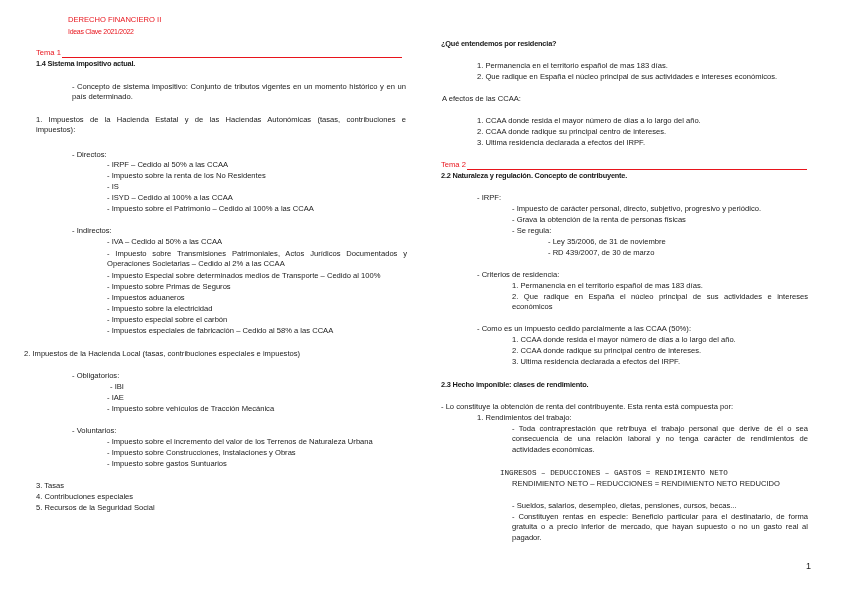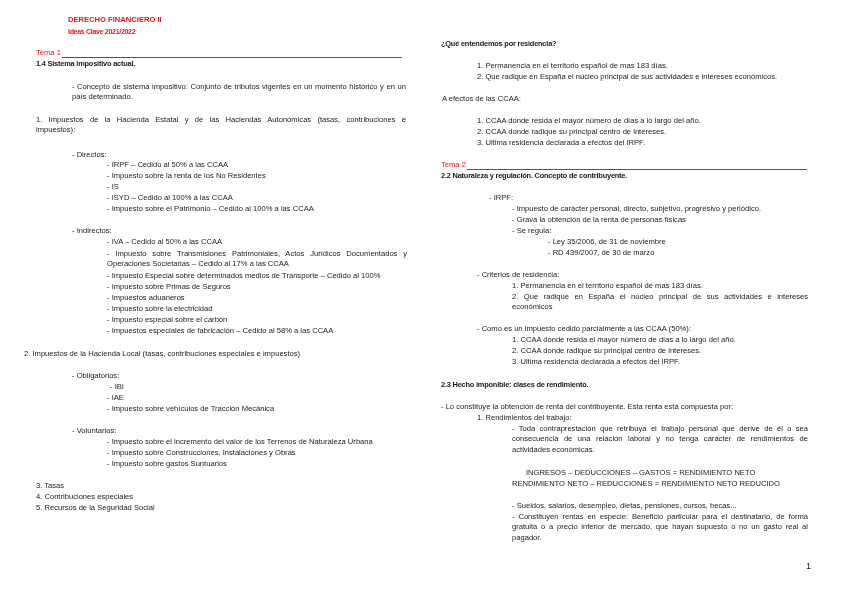--- a/index.html
+++ b/index.html
@@ -3,21 +3,21 @@
 <meta charset="utf-8">
 <style>
   html, body { margin:0; padding:0; }
   body {
     width:848px; height:599px; background:#ffffff; position:relative; overflow:hidden;
     font-family:"Liberation Sans", sans-serif; color:#1a1a1a;
     font-size:7.6px; line-height:10.4px;
   }
   .abs { position:absolute; white-space:nowrap; }
   .red { color:#e8141c; }
-  .bold { font-weight:bold;padding-left:32px; }
+  .bold { font-weight:normal;padding-left:32px; }
   .subtitle { font-weight:bold; font-size:7.4px; letter-spacing:-0.2px; }
   .tema { display:flex; align-items:flex-end; }
   .tema-rule { flex:1; border-bottom:1px solid #e8141c; margin-left:1px; height:8px; }
   .wrap { white-space:normal; text-align:justify; }
   .pagenum { position:absolute; left:806px; top:561px; font-size:9px; }
 </style>
 </head>
 <body>
 
 <div class="abs red bold" style="left:36px;top:15px;font-size:7.6px;">DERECHO FINANCIERO II</div>
@@ -35,21 +35,21 @@
 
 <div class="abs" style="left:72px;top:150px;">- Directos:</div>
 <div class="abs" style="left:107px;top:160px;">- IRPF – Cedido al 50% a las CCAA</div>
 <div class="abs" style="left:107px;top:171px;">- Impuesto sobre la renta de los No Residentes</div>
 <div class="abs" style="left:107px;top:182px;">- IS</div>
 <div class="abs" style="left:107px;top:193px;">- ISYD – Cedido al 100% a las CCAA</div>
 <div class="abs" style="left:107px;top:204px;">- Impuesto sobre el Patrimonio – Cedido al 100% a las CCAA</div>
 
 <div class="abs" style="left:72px;top:226px;">- Indirectos:</div>
 <div class="abs" style="left:107px;top:237px;">- IVA – Cedido al 50% a las CCAA</div>
-<div class="abs wrap" style="left:107px;top:249px;width:300px;">- Impuesto sobre Transmisiones Patrimoniales, Actos Jurídicos Documentados y Operaciones Societarias – Cedido al 17% a las CCAA</div>
+<div class="abs wrap" style="left:107px;top:249px;width:300px;">- Impuesto sobre Transmisiones Patrimoniales, Actos Jurídicos Documentados y Operaciones Societarias – Cedido al 2% a las CCAA</div>
 <div class="abs" style="left:107px;top:271px;">- Impuesto Especial sobre determinados medios de Transporte – Cedido al 100%</div>
 <div class="abs" style="left:107px;top:282px;">- Impuesto sobre Primas de Seguros</div>
 <div class="abs" style="left:107px;top:293px;">- Impuestos aduaneros</div>
 <div class="abs" style="left:107px;top:304px;">- Impuesto sobre la electricidad</div>
 <div class="abs" style="left:107px;top:315px;">- Impuesto especial sobre el carbón</div>
 <div class="abs" style="left:107px;top:326px;">- Impuestos especiales de fabricación – Cedido al 58% a las CCAA</div>
 
 <div class="abs" style="left:24px;top:349px;">2. Impuestos de la Hacienda Local (tasas, contribuciones especiales e impuestos)</div>
 
 <div class="abs" style="left:72px;top:371px;">- Obligatorios:</div>
@@ -74,21 +74,21 @@
 <div class="abs" style="left:477px;top:116px;">1. CCAA donde resida el mayor número de días a lo largo del año.</div>
 <div class="abs" style="left:477px;top:127px;">2. CCAA donde radique su principal centro de intereses.</div>
 <div class="abs" style="left:477px;top:138px;">3. Ultima residencia declarada a efectos del IRPF.</div>
 
 <div class="abs tema" style="left:441px;top:160px;width:366px;">
   <span class="red">Tema 2</span>
   <span class="tema-rule"></span>
 </div>
 <div class="abs subtitle" style="left:441px;top:171px;">2.2 Naturaleza y regulación. Concepto de contribuyente.</div>
 
-<div class="abs" style="left:477px;top:193px;margin-left:12px;">- IRPF:</div>
+<div class="abs" style="left:477px;top:193px;">- IRPF:</div>
 <div class="abs" style="left:512px;top:204px;">- Impuesto de carácter personal, directo, subjetivo, progresivo y periódico.</div>
 <div class="abs" style="left:512px;top:215px;">- Grava la obtención de la renta de personas físicas</div>
 <div class="abs" style="left:512px;top:226px;">- Se regula:</div>
 <div class="abs" style="left:548px;top:237px;">- Ley 35/2006, de 31 de noviembre</div>
 <div class="abs" style="left:548px;top:248px;">- RD 439/2007, de 30 de marzo</div>
 
 <div class="abs" style="left:477px;top:270px;">- Criterios de residencia:</div>
 <div class="abs" style="left:512px;top:281px;">1. Permanencia en el territorio español de mas 183 días.</div>
 <div class="abs wrap" style="left:512px;top:292px;width:296px;word-spacing:2px;">2. Que radique en España el núcleo principal de sus actividades e intereses económicos</div>
 
@@ -96,19 +96,19 @@
 <div class="abs" style="left:512px;top:335px;">1. CCAA donde resida el mayor número de días a lo largo del año.</div>
 <div class="abs" style="left:512px;top:346px;">2. CCAA donde radique su principal centro de intereses.</div>
 <div class="abs" style="left:512px;top:357px;">3. Ultima residencia declarada a efectos del IRPF.</div>
 
 <div class="abs subtitle" style="left:441px;top:380px;">2.3 Hecho imponible: clases de rendimiento.</div>
 
 <div class="abs" style="left:441px;top:402px;">- Lo constituye la obtención de renta del contribuyente. Esta renta está compuesta por:</div>
 <div class="abs" style="left:477px;top:413px;">1. Rendimientos del trabajo:</div>
 <div class="abs wrap" style="left:512px;top:424px;width:296px;">- Toda contraprestación que retribuya el trabajo personal que derive de él o sea consecuencia de una relación laboral y no tenga carácter de rendimientos de actividades económicas.</div>
 
-<div class="abs" style="left:526px;top:468px;">INGRESOS – DEDUCCIONES – GASTOS = RENDIMIENTO NETO</div>
+<div class="abs" style="left:500px;top:468px;font-family:Liberation Mono, monospace;">INGRESOS – DEDUCCIONES – GASTOS = RENDIMIENTO NETO</div>
 <div class="abs" style="left:512px;top:479px;">RENDIMIENTO NETO – REDUCCIONES = RENDIMIENTO NETO REDUCIDO</div>
 
 <div class="abs" style="left:512px;top:501px;">- Sueldos, salarios, desempleo, dietas, pensiones, cursos, becas...</div>
 <div class="abs wrap" style="left:512px;top:512px;width:296px;">- Constituyen rentas en especie: Beneficio particular para el destinatario, de forma gratuita o a precio inferior de mercado, que hayan supuesto o no un gasto real al pagador.</div>
 
 <div class="pagenum">1</div>
 
 </body></html>

